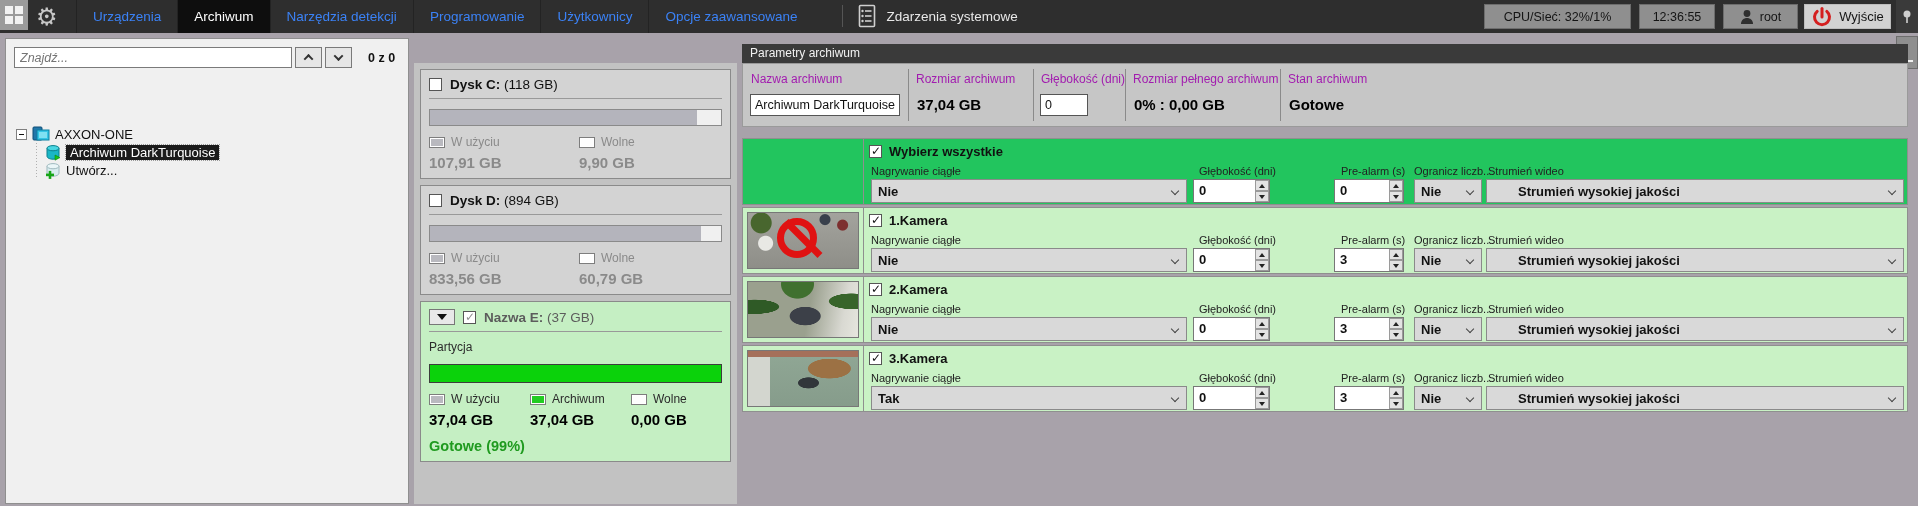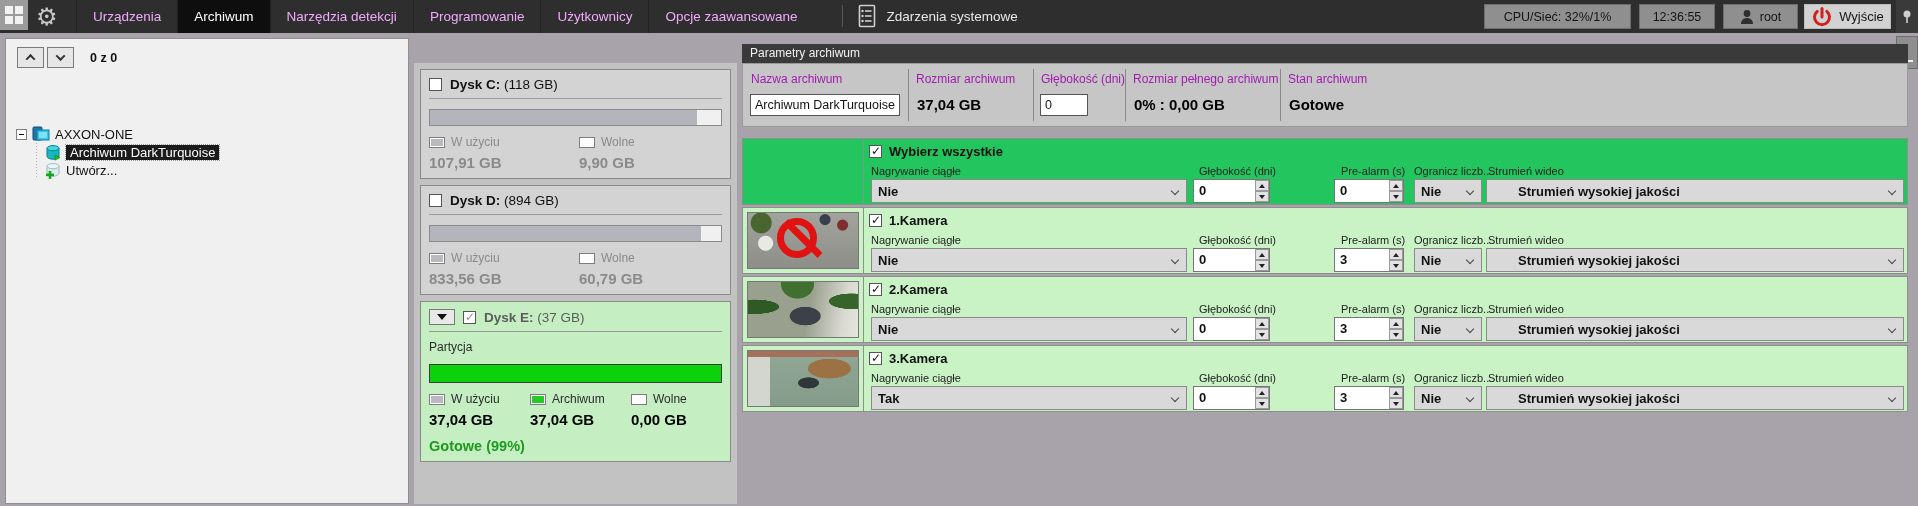--- a/index.html
+++ b/index.html
@@ -5,21 +5,21 @@
   * { box-sizing: border-box; margin:0; padding:0; }
   body { font-family: "Liberation Sans", "DejaVu Sans", sans-serif; }
   #app { position:relative; width:1918px; height:506px; background:#a8a2aa; overflow:hidden; }
 
   
   .topbar { position:absolute; left:0; top:0; width:1918px; height:33px; background:#2e2e2e; }
   .win-btn { position:absolute; left:0; top:0; width:28px; height:30px; background:#9b9b9b; display:grid; grid-template-columns:8px 8px; grid-template-rows:8px 8px; gap:2px; place-content:center; }
   .win-btn i { background:#f2f2f2; }
   .gear { position:absolute; left:36px; top:1px; font-size:24px; color:#c6c6c6; line-height:31px; }
   .tabs { position:absolute; left:76px; top:0; height:33px; display:flex; }
-  .tab { line-height:33px; padding:0 16px; color:#f0abfc; font-size:13.5px; border-left:1px solid #232323; white-space:nowrap; cursor:default; }
+  .tab { line-height:33px; padding:0 16px; color:#3b82f6; font-size:13.5px; border-left:1px solid #232323; white-space:nowrap; cursor:default; }
   .tab.active { background:#0e0e0e; color:#fff; }
   .tab-sep { width:1px; height:22px; background:#555; margin:5px 0 0 28px; }
   .events-icon { margin:4px 0 0 14px; }
   .events-label { line-height:33px; padding:0 14px 0 10px; color:#e8e8e8; font-size:13.5px; white-space:nowrap; }
   .status-btn { position:absolute; top:4px; height:25px; background:#8f8f8f; border:1px solid #6d6d6d; color:#141414; font-size:12.5px; display:flex; align-items:center; justify-content:center; gap:6px; white-space:nowrap; }
   .exit-btn { background:#d2d2d2; border-color:#bdbdbd; font-size:13px; }
   .pin-btn { position:absolute; left:1896px; top:0; width:22px; height:33px; background:#3a3a3a; display:flex; align-items:center; justify-content:center; }
   .collapse-btn { position:absolute; left:1896px; top:36px; width:22px; height:33px; background:#8f8f8f; border:1px solid #6d6d6d; }
   .collapse-btn::after { content:""; position:absolute; left:5px; bottom:6px; width:11px; height:2px; background:#f0f0f0; }
 
@@ -178,20 +178,21 @@
       <svg width="16" height="16" viewBox="0 0 16 16">
           <circle cx="8" cy="5" r="3.5" fill="#cfcfcf"></circle>
           <rect x="7.2" y="8" width="1.6" height="6" fill="#cfcfcf"></rect>
         </svg>
     </div>
   </div>
   <div class="collapse-btn"></div>
 
   <div class="left-panel">
     <div class="search-row">
+      <input class="search-input" type="text" placeholder="Znajdź..." style="">
       <div class="nav-btn">
           <span class="chev up"></span>
         </div>
       <div class="nav-btn">
           <span class="chev down"></span>
         </div>
       <span class="search-counter">0 z 0</span>
     </div>
     <div class="tree">
       <div class="tree-row">
@@ -274,21 +275,21 @@
         <span>60,79 GB</span>
       </div>
     </div>
 
     <div class="disk-box green">
       <div class="disk-title">
         <span class="dd-btn">
             <i></i>
           </span>
         <span class="cb checked disabled"></span>
-        <span><span class="dname">Dysk E:</span> <span>(37 GB)</span></span>
+        <span><span class="dname">Nazwa E:</span> <span>(37 GB)</span></span>
       </div>
       <div class="part-label">Partycja</div>
       <div class="bar garea">
           <div class="bar-fill gfill" style="width: 100%;"></div>
         </div>
       <div class="legend">
         <div class="item col-n">
             <span class="sw gray"></span>
             <span>W użyciu</span>
           </div>

